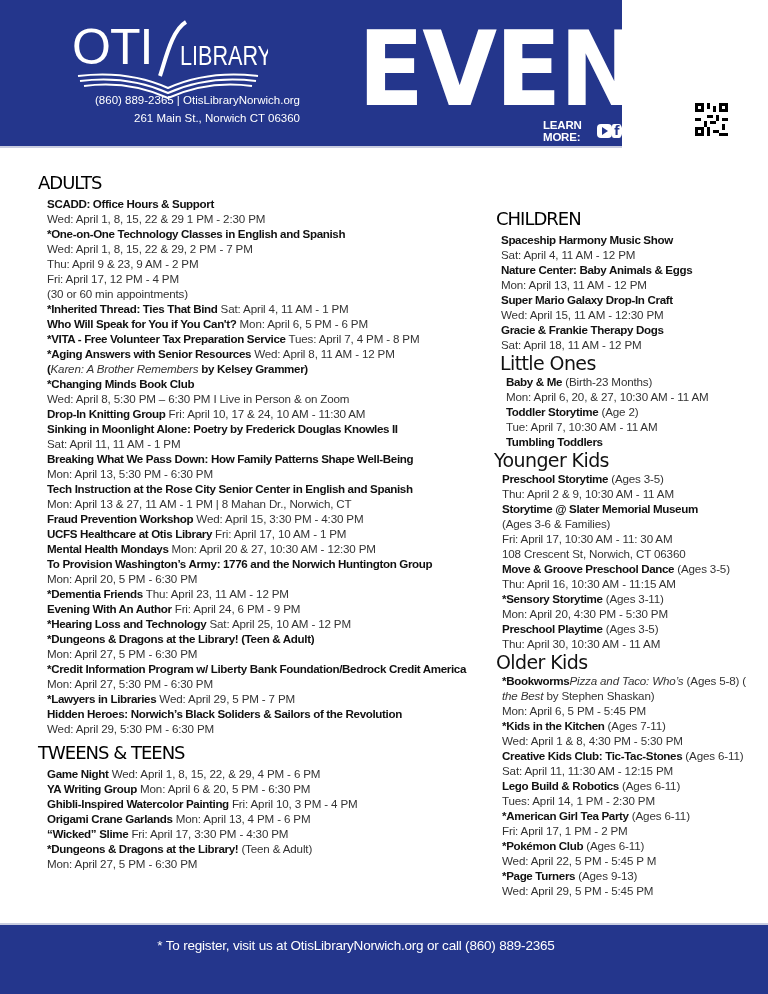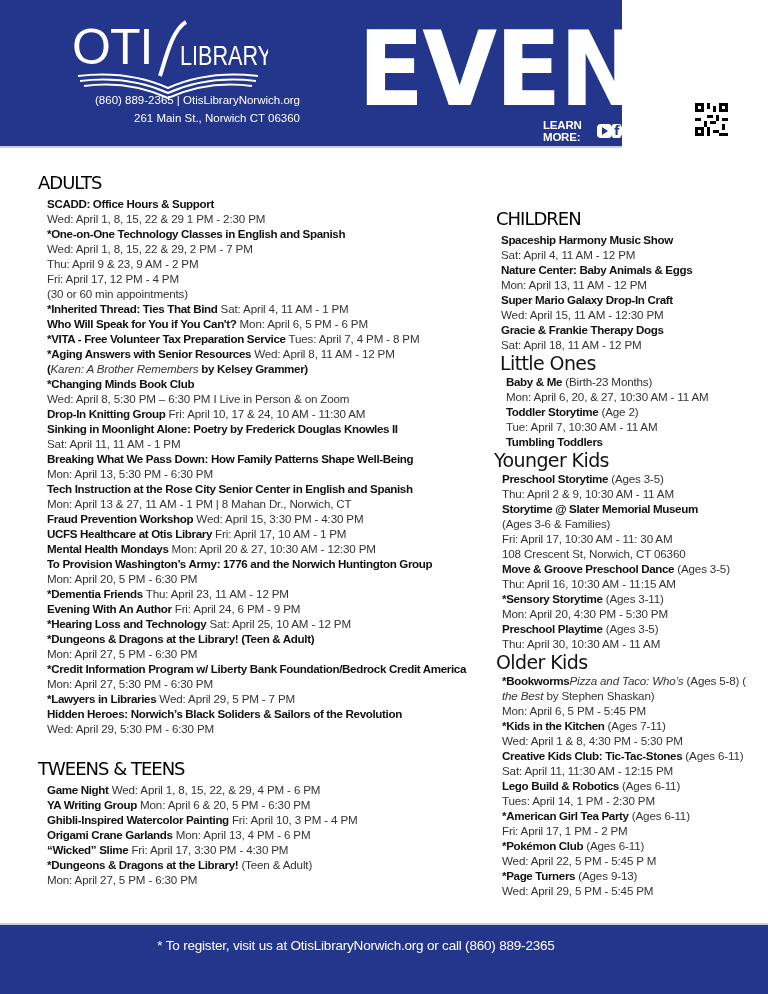--- a/index.html
+++ b/index.html
@@ -119,21 +119,21 @@
         <div class="ln"><b>*Hearing Loss and Technology</b><span> Sat: April 25, 10 AM - 12 PM</span></div>
         <div class="ln"><b>*Dungeons &amp; Dragons at the Library! (Teen &amp; Adult)</b></div>
         <div class="ln"><span>Mon: April 27, 5 PM - 6:30 PM</span></div>
         <div class="ln"><b>*Credit Information Program w/ Liberty Bank Foundation/Bedrock Credit America</b></div>
         <div class="ln"><span>Mon: April 27, 5:30 PM - 6:30 PM</span></div>
         <div class="ln"><b>*Lawyers in Libraries</b><span> Wed: April 29, 5 PM - 7 PM</span></div>
         <div class="ln"><b>Hidden Heroes: Norwich’s Black Soliders &amp; Sailors of the Revolution</b></div>
         <div class="ln"><span>Wed: April 29, 5:30 PM - 6:30 PM</span></div>
       </div>
   </section>
-  <section style="margin-top:20px;">
+  <section style="margin-top:4px;">
     <div class="sec-title">TWEENS &amp; TEENS</div>
     <div class="items" id="teens-list">
         <div class="ln"><b>Game Night</b><span> Wed: April 1, 8, 15, 22, &amp; 29, 4 PM - 6 PM</span></div>
         <div class="ln"><b>YA Writing Group</b><span> Mon: April 6 &amp; 20, 5 PM - 6:30 PM</span></div>
         <div class="ln"><b>Ghibli-Inspired Watercolor Painting</b><span> Fri: April 10, 3 PM - 4 PM</span></div>
         <div class="ln"><b>Origami Crane Garlands</b><span> Mon: April 13, 4 PM - 6 PM</span></div>
         <div class="ln"><b>“Wicked” Slime</b><span> Fri: April 17, 3:30 PM - 4:30 PM</span></div>
         <div class="ln"><b>*Dungeons &amp; Dragons at the Library!</b><span> (Teen &amp; Adult)</span></div>
         <div class="ln"><span>Mon: April 27, 5 PM - 6:30 PM</span></div>
       </div>

